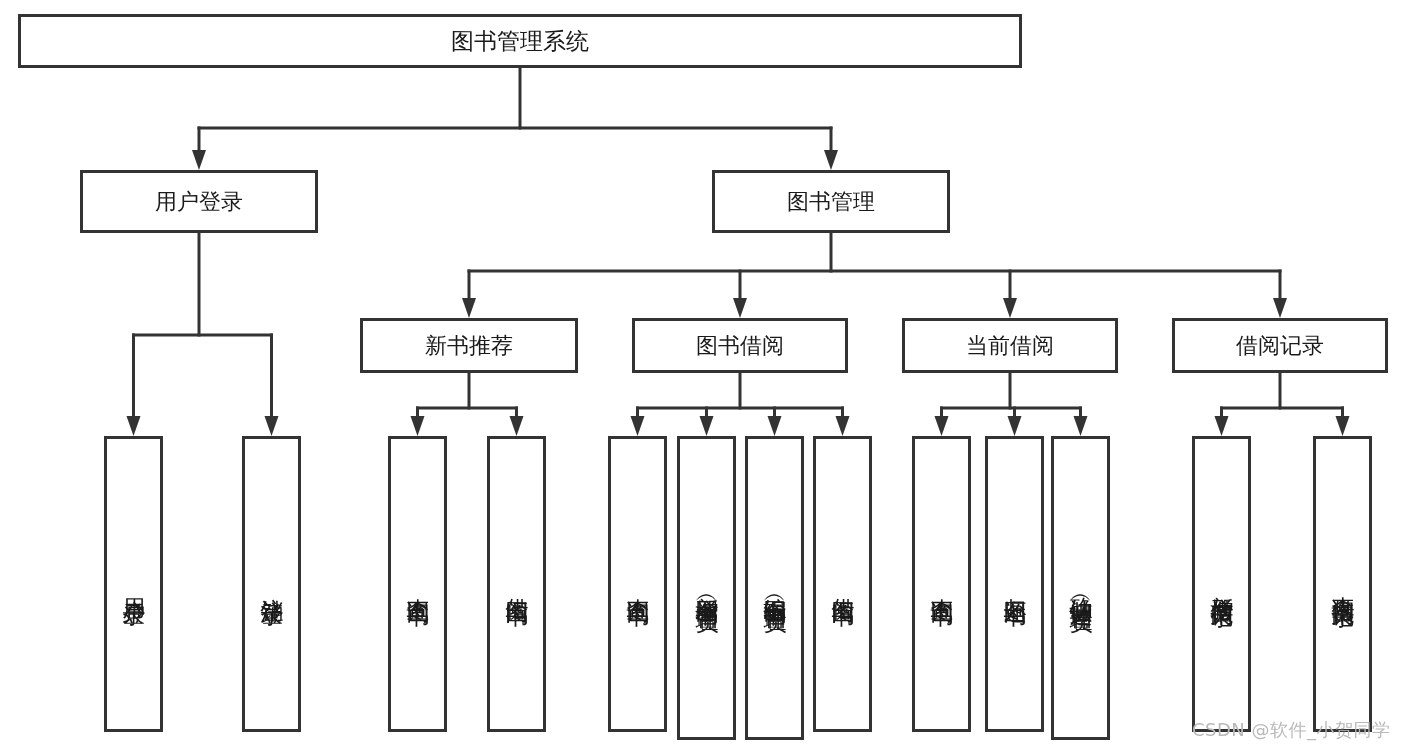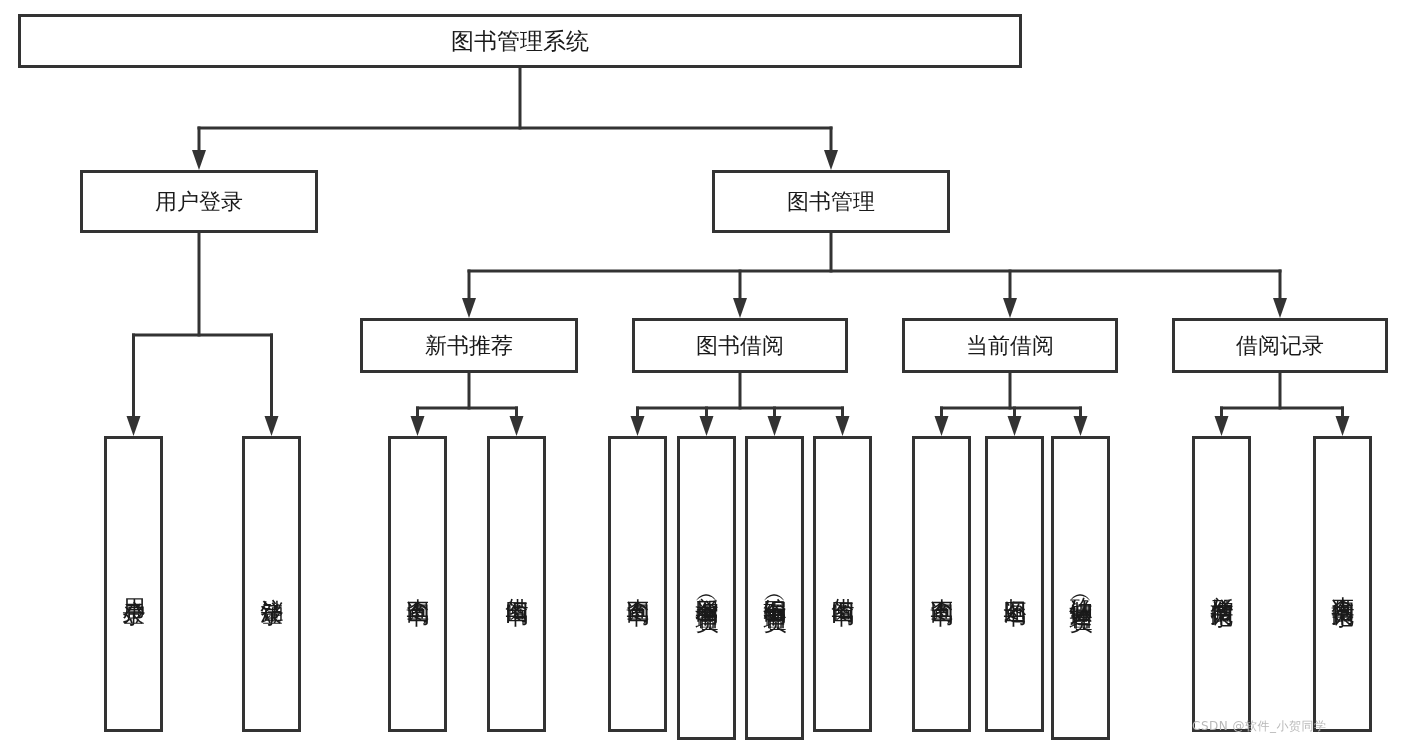--- a/index.html
+++ b/index.html
@@ -68,21 +68,21 @@
     font-size: 23px;
     line-height: 1.12;
     letter-spacing: 2px;
     color: #1a1a1a;
     white-space: nowrap;
     text-align: center;
   }
   .watermark {
     position: absolute;
     font-family: "DejaVu Sans", "Liberation Sans", sans-serif;
-    font-size: 12px;
+    font-size: 18px;
     color: #b9b9b9;
     white-space: nowrap;
     letter-spacing: 0.5px;
   }
 </style>
 </head>
 <body>
 
 <div id="diagram-root">
   <svg id="tree-svg" viewBox="0 0 1405 747">

